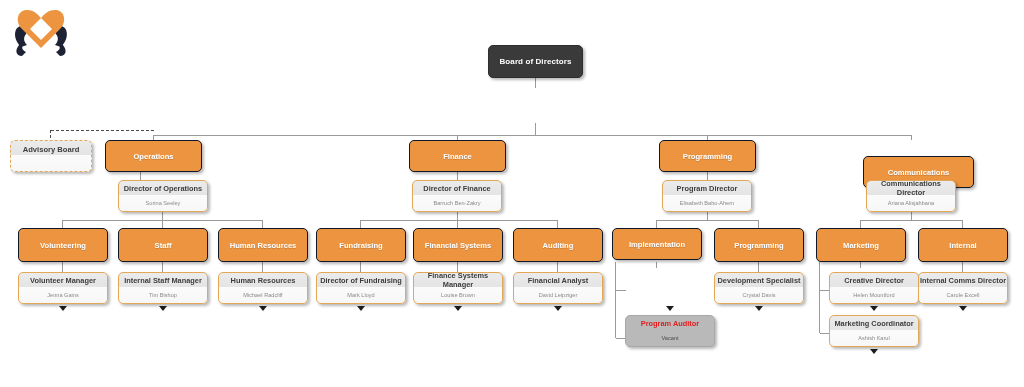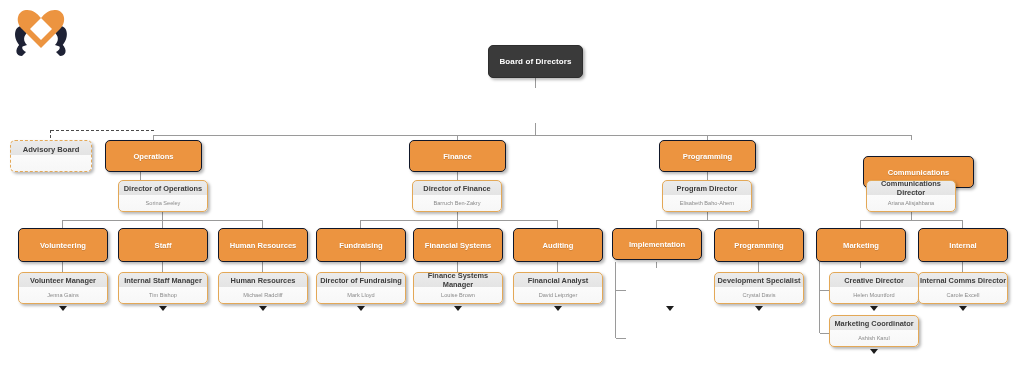--- a/index.html
+++ b/index.html
@@ -328,20 +328,24 @@
   <div class="node person" style="left:662px; top:180px; width:90px; height:32px;">
     <div class="title">Program Director</div>
     <div class="name">Elisabeth Baho-Ahern</div>
   </div>
 
   <div class="node dept" style="left:612px; top:228px; width:90px; height:32px;">
     <div class="title">Implementation</div>
   </div>
   <div class="expander" style="left:666px; top:306px;"></div>
 
+  <div class="node vacant" style="left:625px; top:315px; width:90px; height:32px;">
+    <div class="title">Program Auditor</div>
+    <div class="name">Vacant</div>
+  </div>
 
   <div class="node dept" style="left:714px; top:228px; width:90px; height:34px;">
     <div class="title">Programming</div>
   </div>
   <div class="node person" style="left:714px; top:272px; width:90px; height:32px;">
     <div class="title">Development Specialist</div>
     <div class="name">Crystal Davis</div>
   </div>
   <div class="expander" style="left:755px; top:306px;"></div>
 

